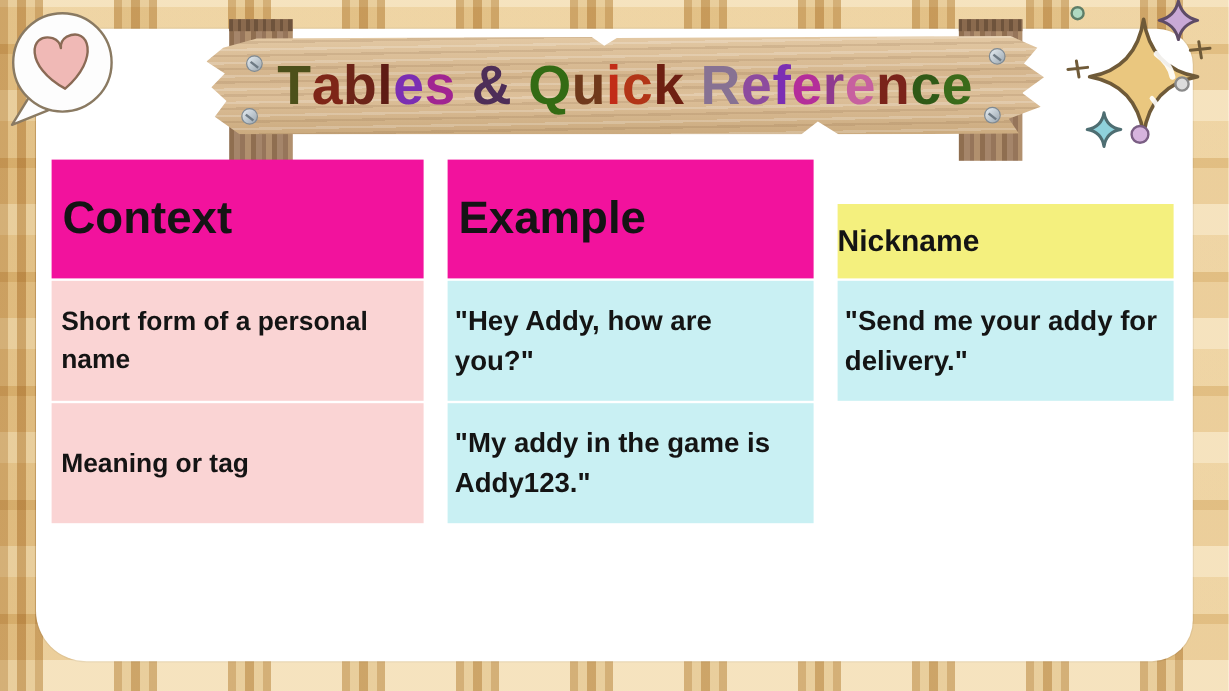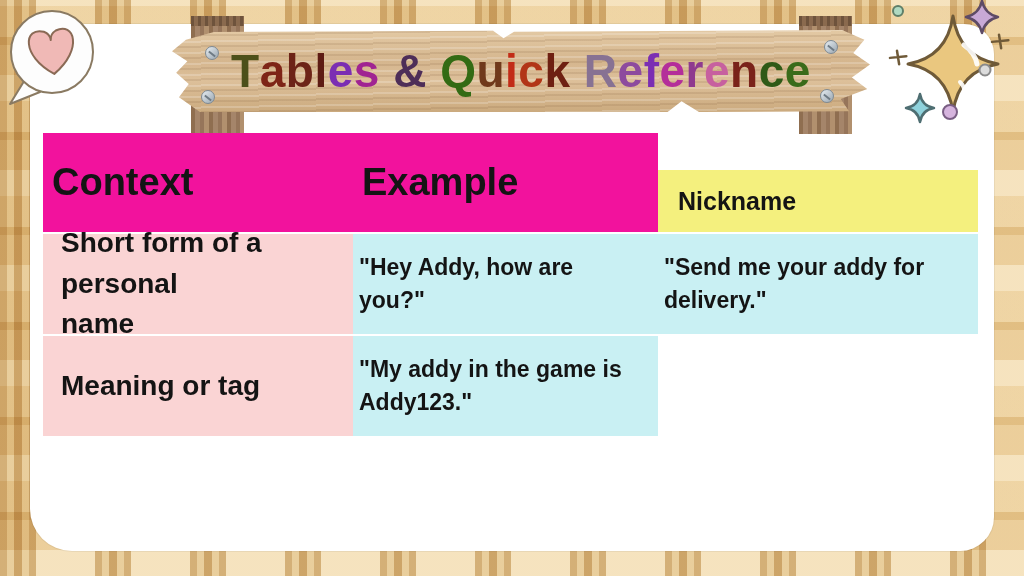--- a/index.html
+++ b/index.html
@@ -75,32 +75,32 @@
     content:""; position:absolute; left:2px; top:5.5px; width:8px; height:2px;
     background:#6E7A84; transform:rotate(38deg);
   }
 
   
   .tbl {
     position:absolute; left:43px; top:133px; width:935px; height:403px;
     display:grid;
     grid-template-columns: 310px 305px 1fr;
     grid-template-rows: 99px 100px 100px 1fr;
-    gap: 2px 0;
+    gap: 2px 20px;
     color: var(--cell-text, #141414);
   }
   .cell { display:flex; align-items:center; }
   .th {
     background: var(--header-bg, #F2129D);
     font-size:38px; font-weight:bold; padding-left:9px;
     color: var(--header-text, #141414);
   }
   .td { font-weight:bold; white-space:pre-line; line-height:1.45; }
-  .c1 { background: var(--context-bg, #F4F07E); font-size:25px; padding-left:20px;margin-top:37px; }
-  .c2 { background: var(--meaning-bg, #FAD4D4); font-size:28px; padding:0 4px 0 18px; }
+  .c1 { background: var(--context-bg, #F4F07E); font-size:25px; padding-left:0;margin-top:37px; }
+  .c2 { background: var(--meaning-bg, #FAD4D4); font-size:22px; padding:0 4px 0 8px; }
   .c3 { background: var(--example-bg, #C9F0F3); font-size:23px; padding:0 6px 0 6px; }
 
   
   .bubble { position:absolute; left:2px; top:4px; width:100px; height:104px; }
   .sparkles { position:absolute; right:0; top:0; width:146px; height:138px; }
 </style>
 </head>
 <body>
 
 <div class="stage">

